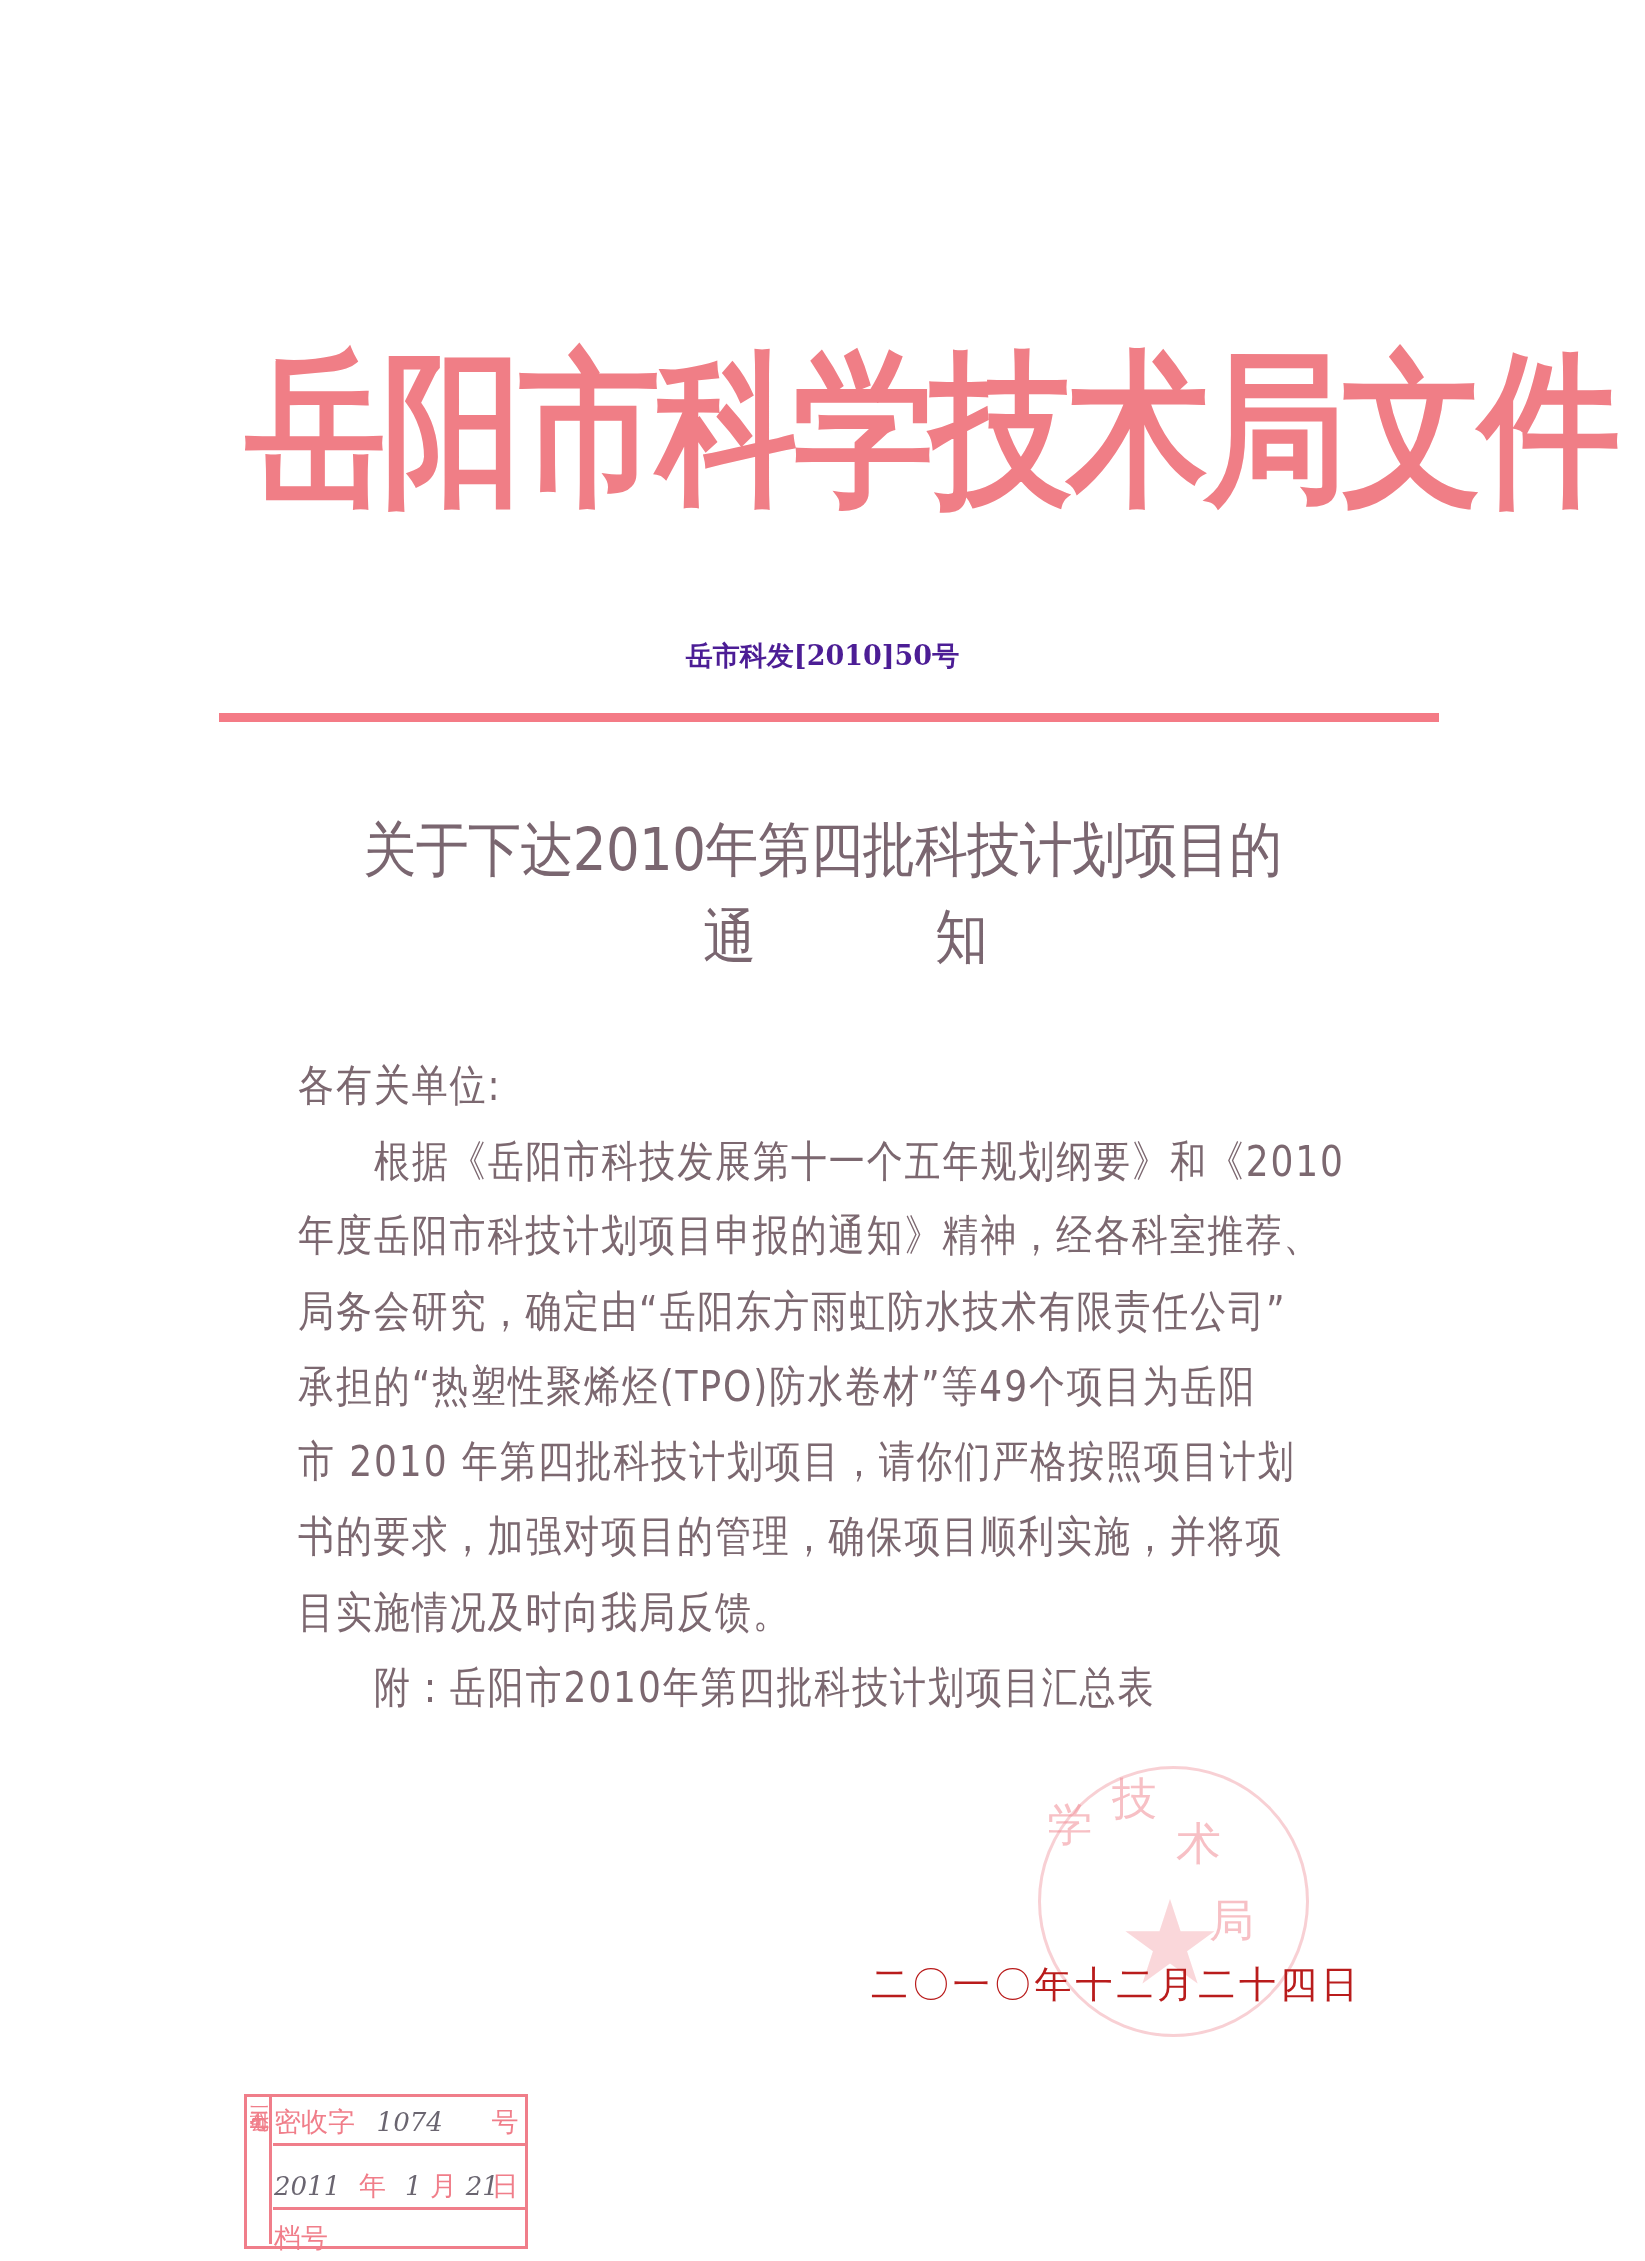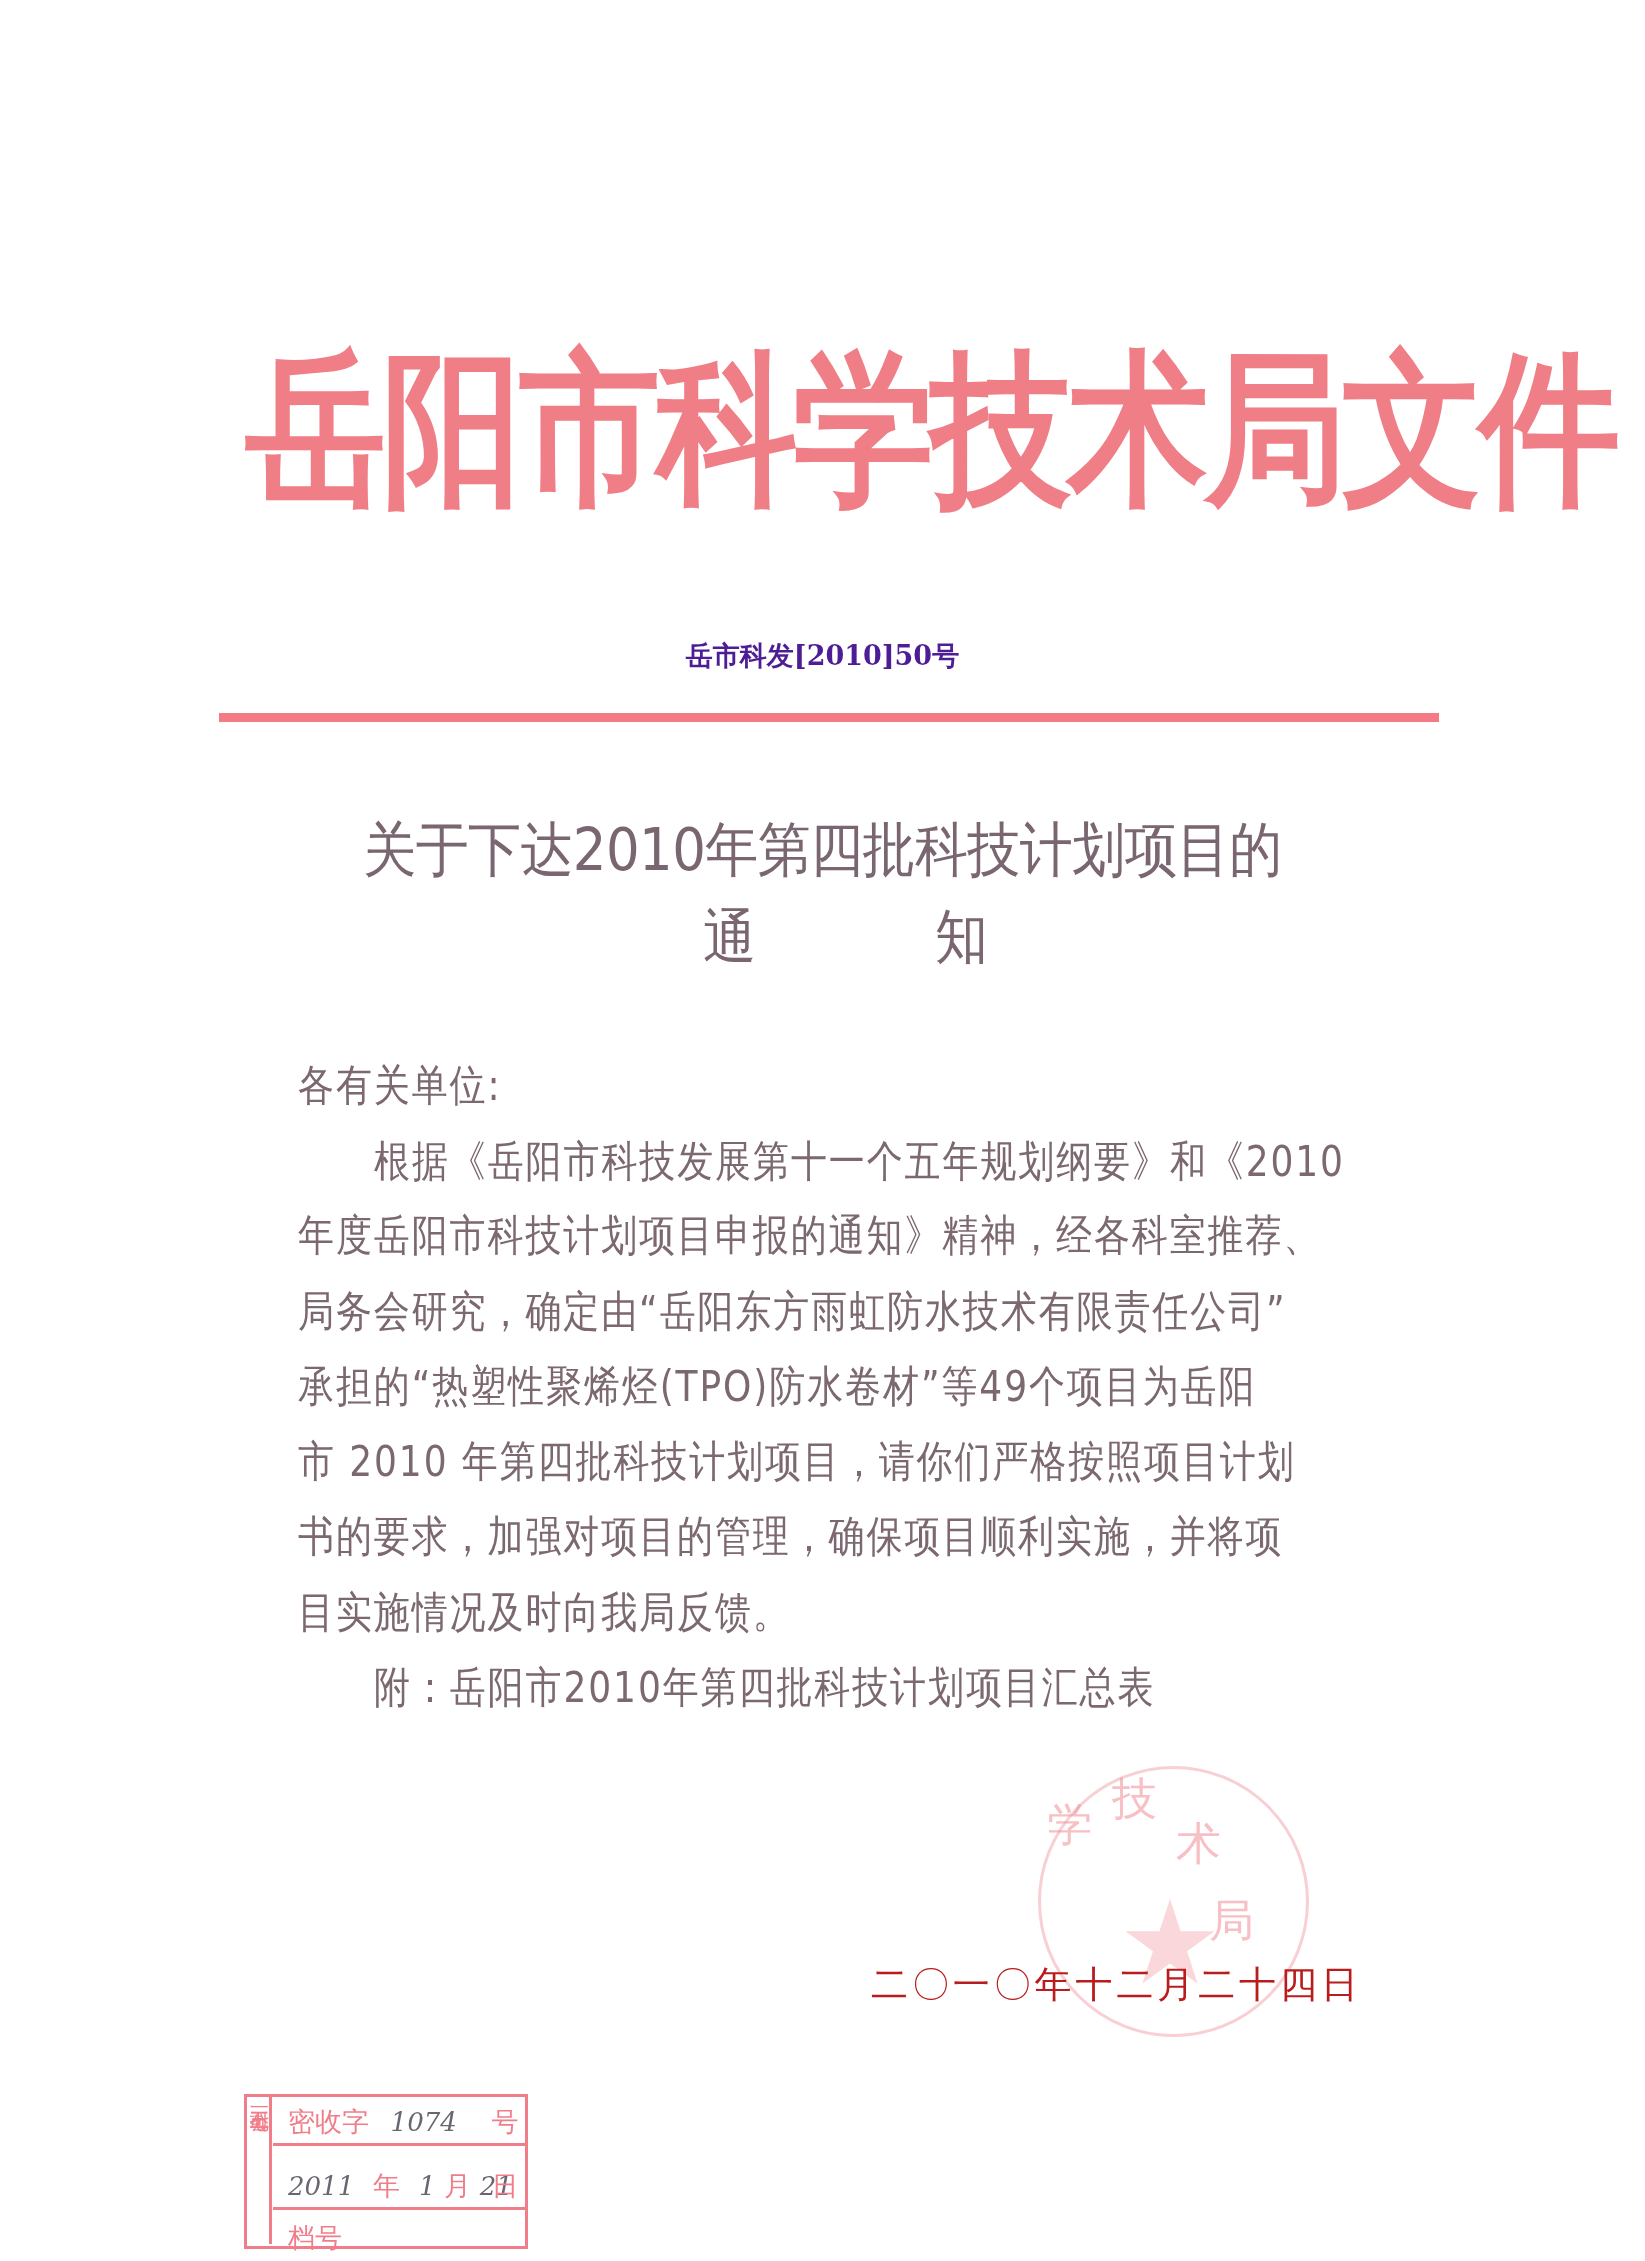--- a/index.html
+++ b/index.html
@@ -44,21 +44,21 @@
   }
   .stamp {
     left:244px; top:2094px; width:284px; height:155px; border:3.9px solid #f07e8a; box-sizing:border-box;
   }
   .stamp-left {
     position:absolute; left:0; top:0; width:19.3px; height:147px; border-right:3.2px solid #f07e8a;
     font-size:19.3px; line-height:19.3px; color:#f07e8a; writing-mode:vertical-rl; padding-left:2.6px;
   }
   .stamp-row {
     position:absolute; left:26px; right:0; height:49px; border-bottom:3.2px solid #f07e8a;
-    font-size:27px; color:#f07e8a; line-height:49px; padding-left:15px; box-sizing:border-box;
+    font-size:27px; color:#f07e8a; line-height:49px; padding-left:1px; box-sizing:border-box;
   }
   .hand { font-family:"DejaVu Serif", serif; font-style:italic; color:#6a6570; font-size:26px; }
 </style>
 </head>
 <body>
 
 <div class="abs masthead">岳阳市科学技术局文件</div>
 
 <div class="abs docno">岳市科发[2010]50号</div>
 

